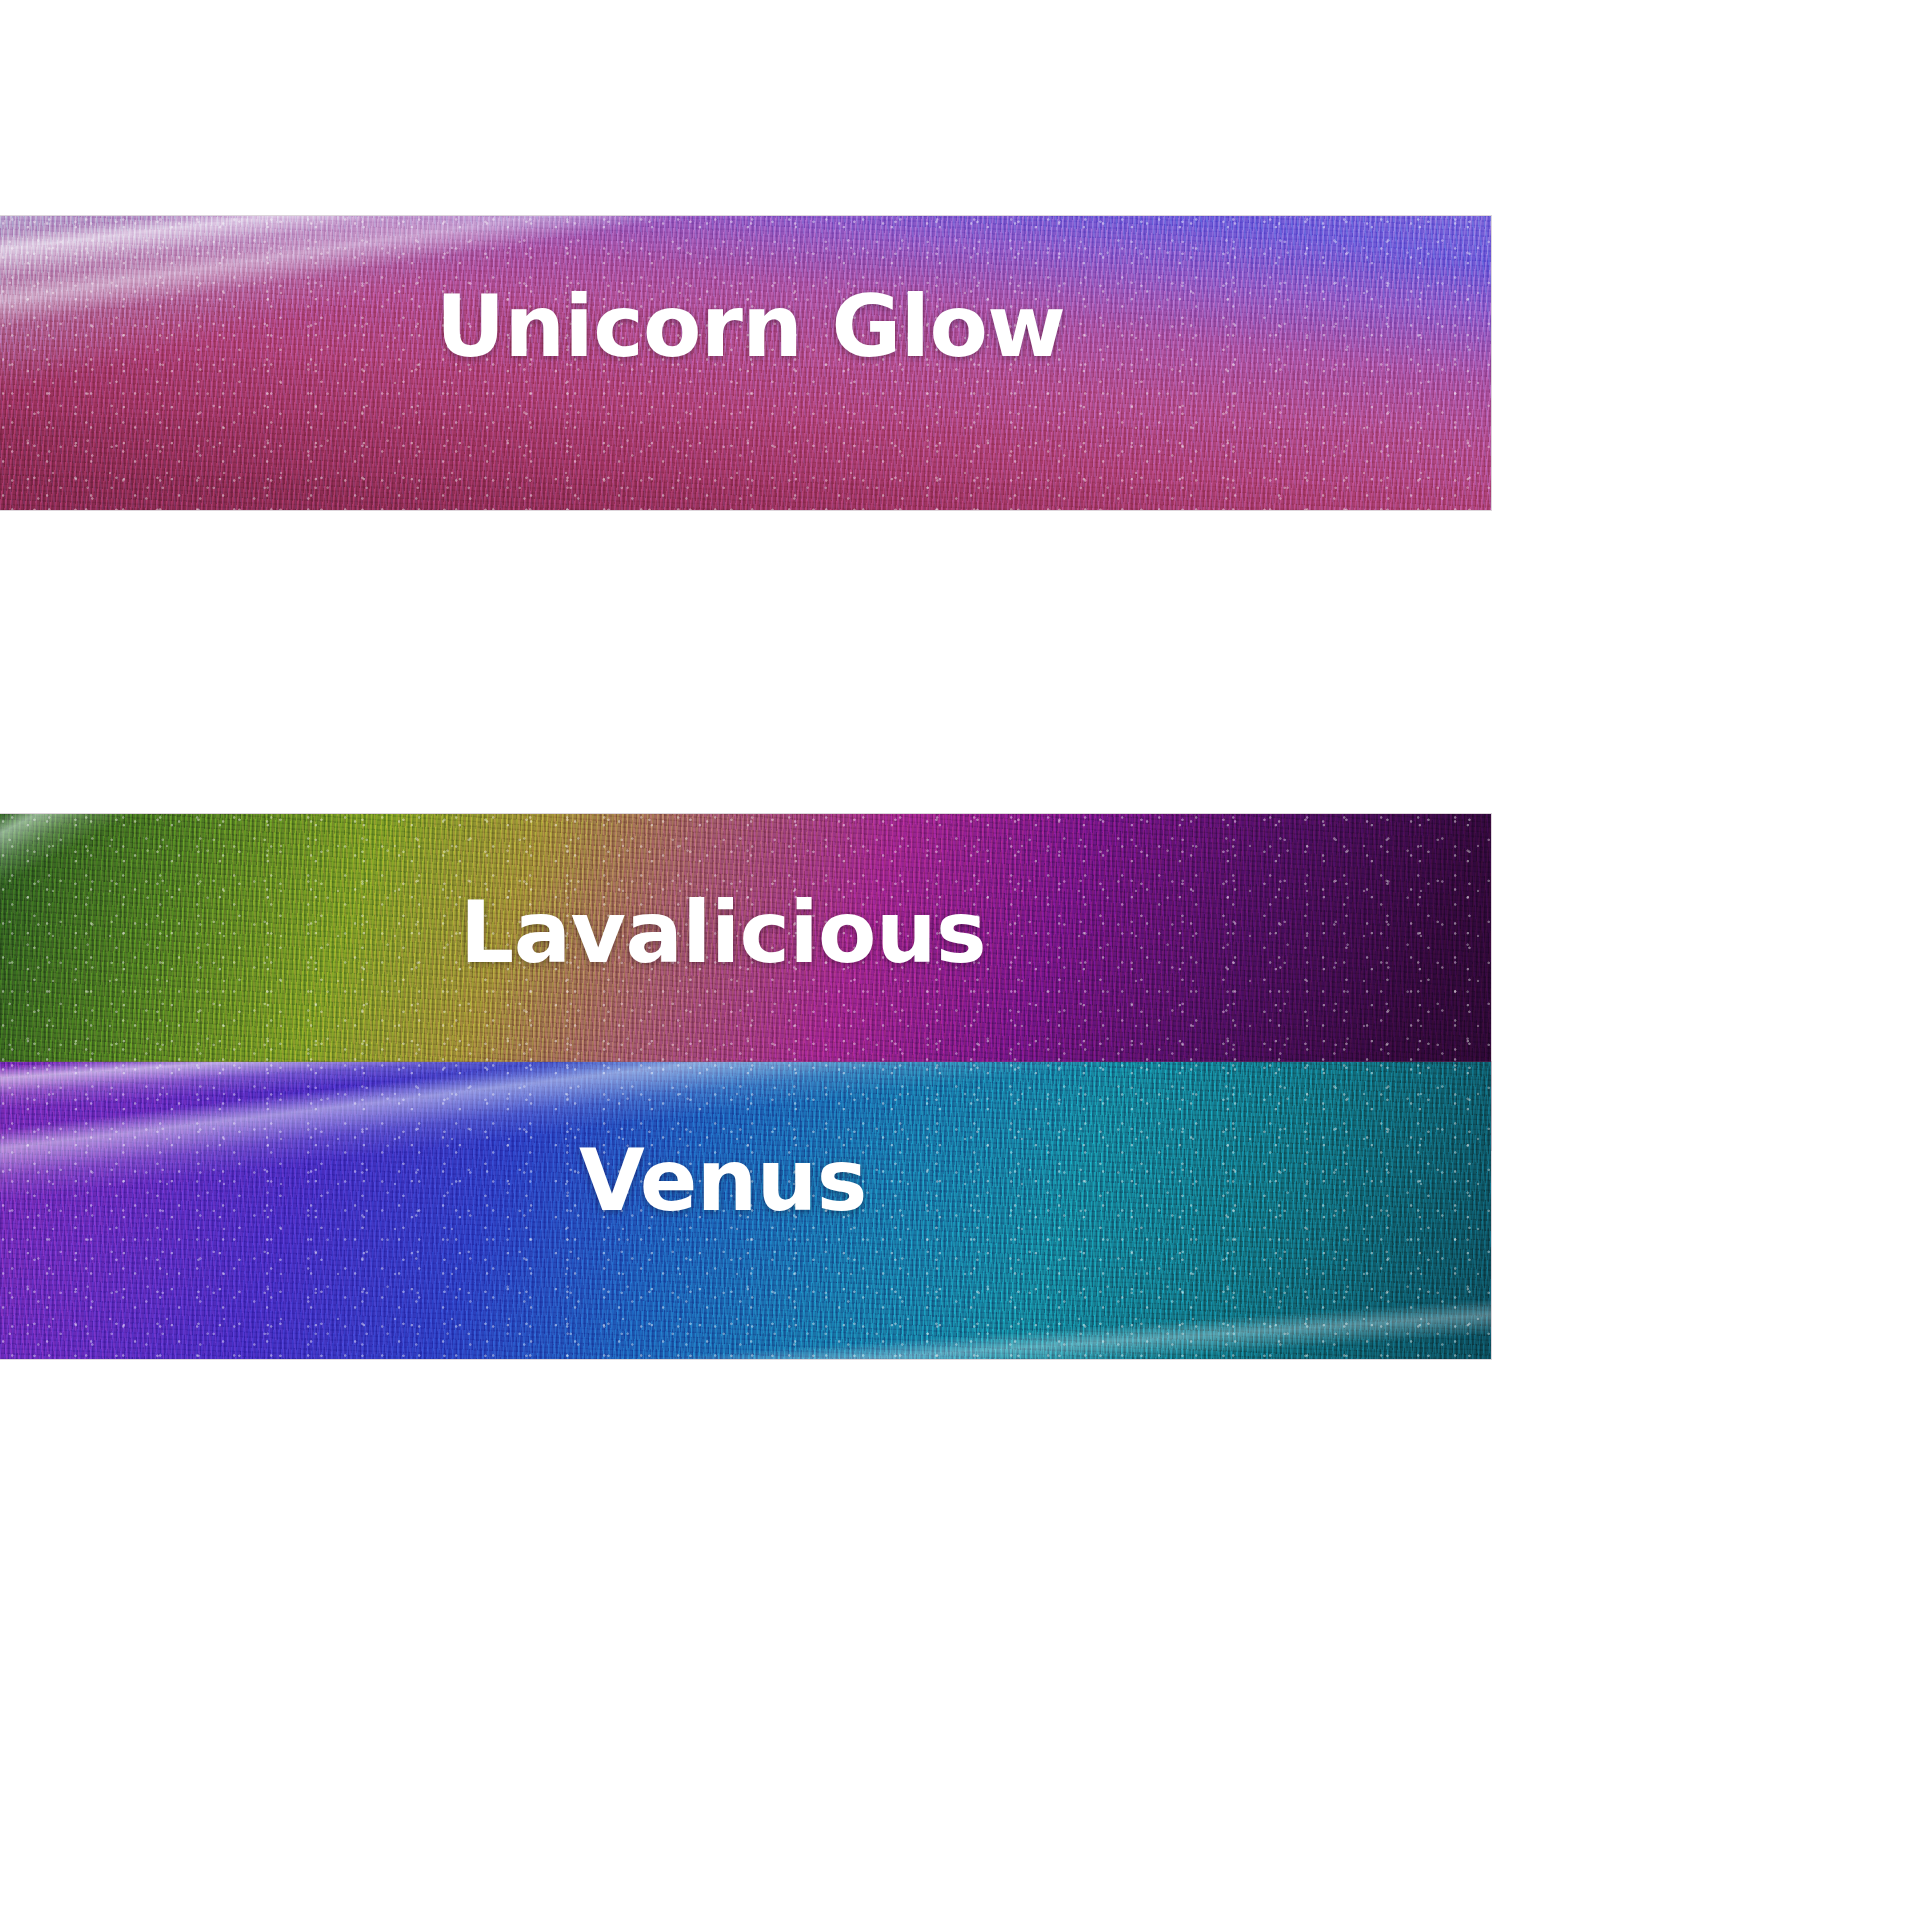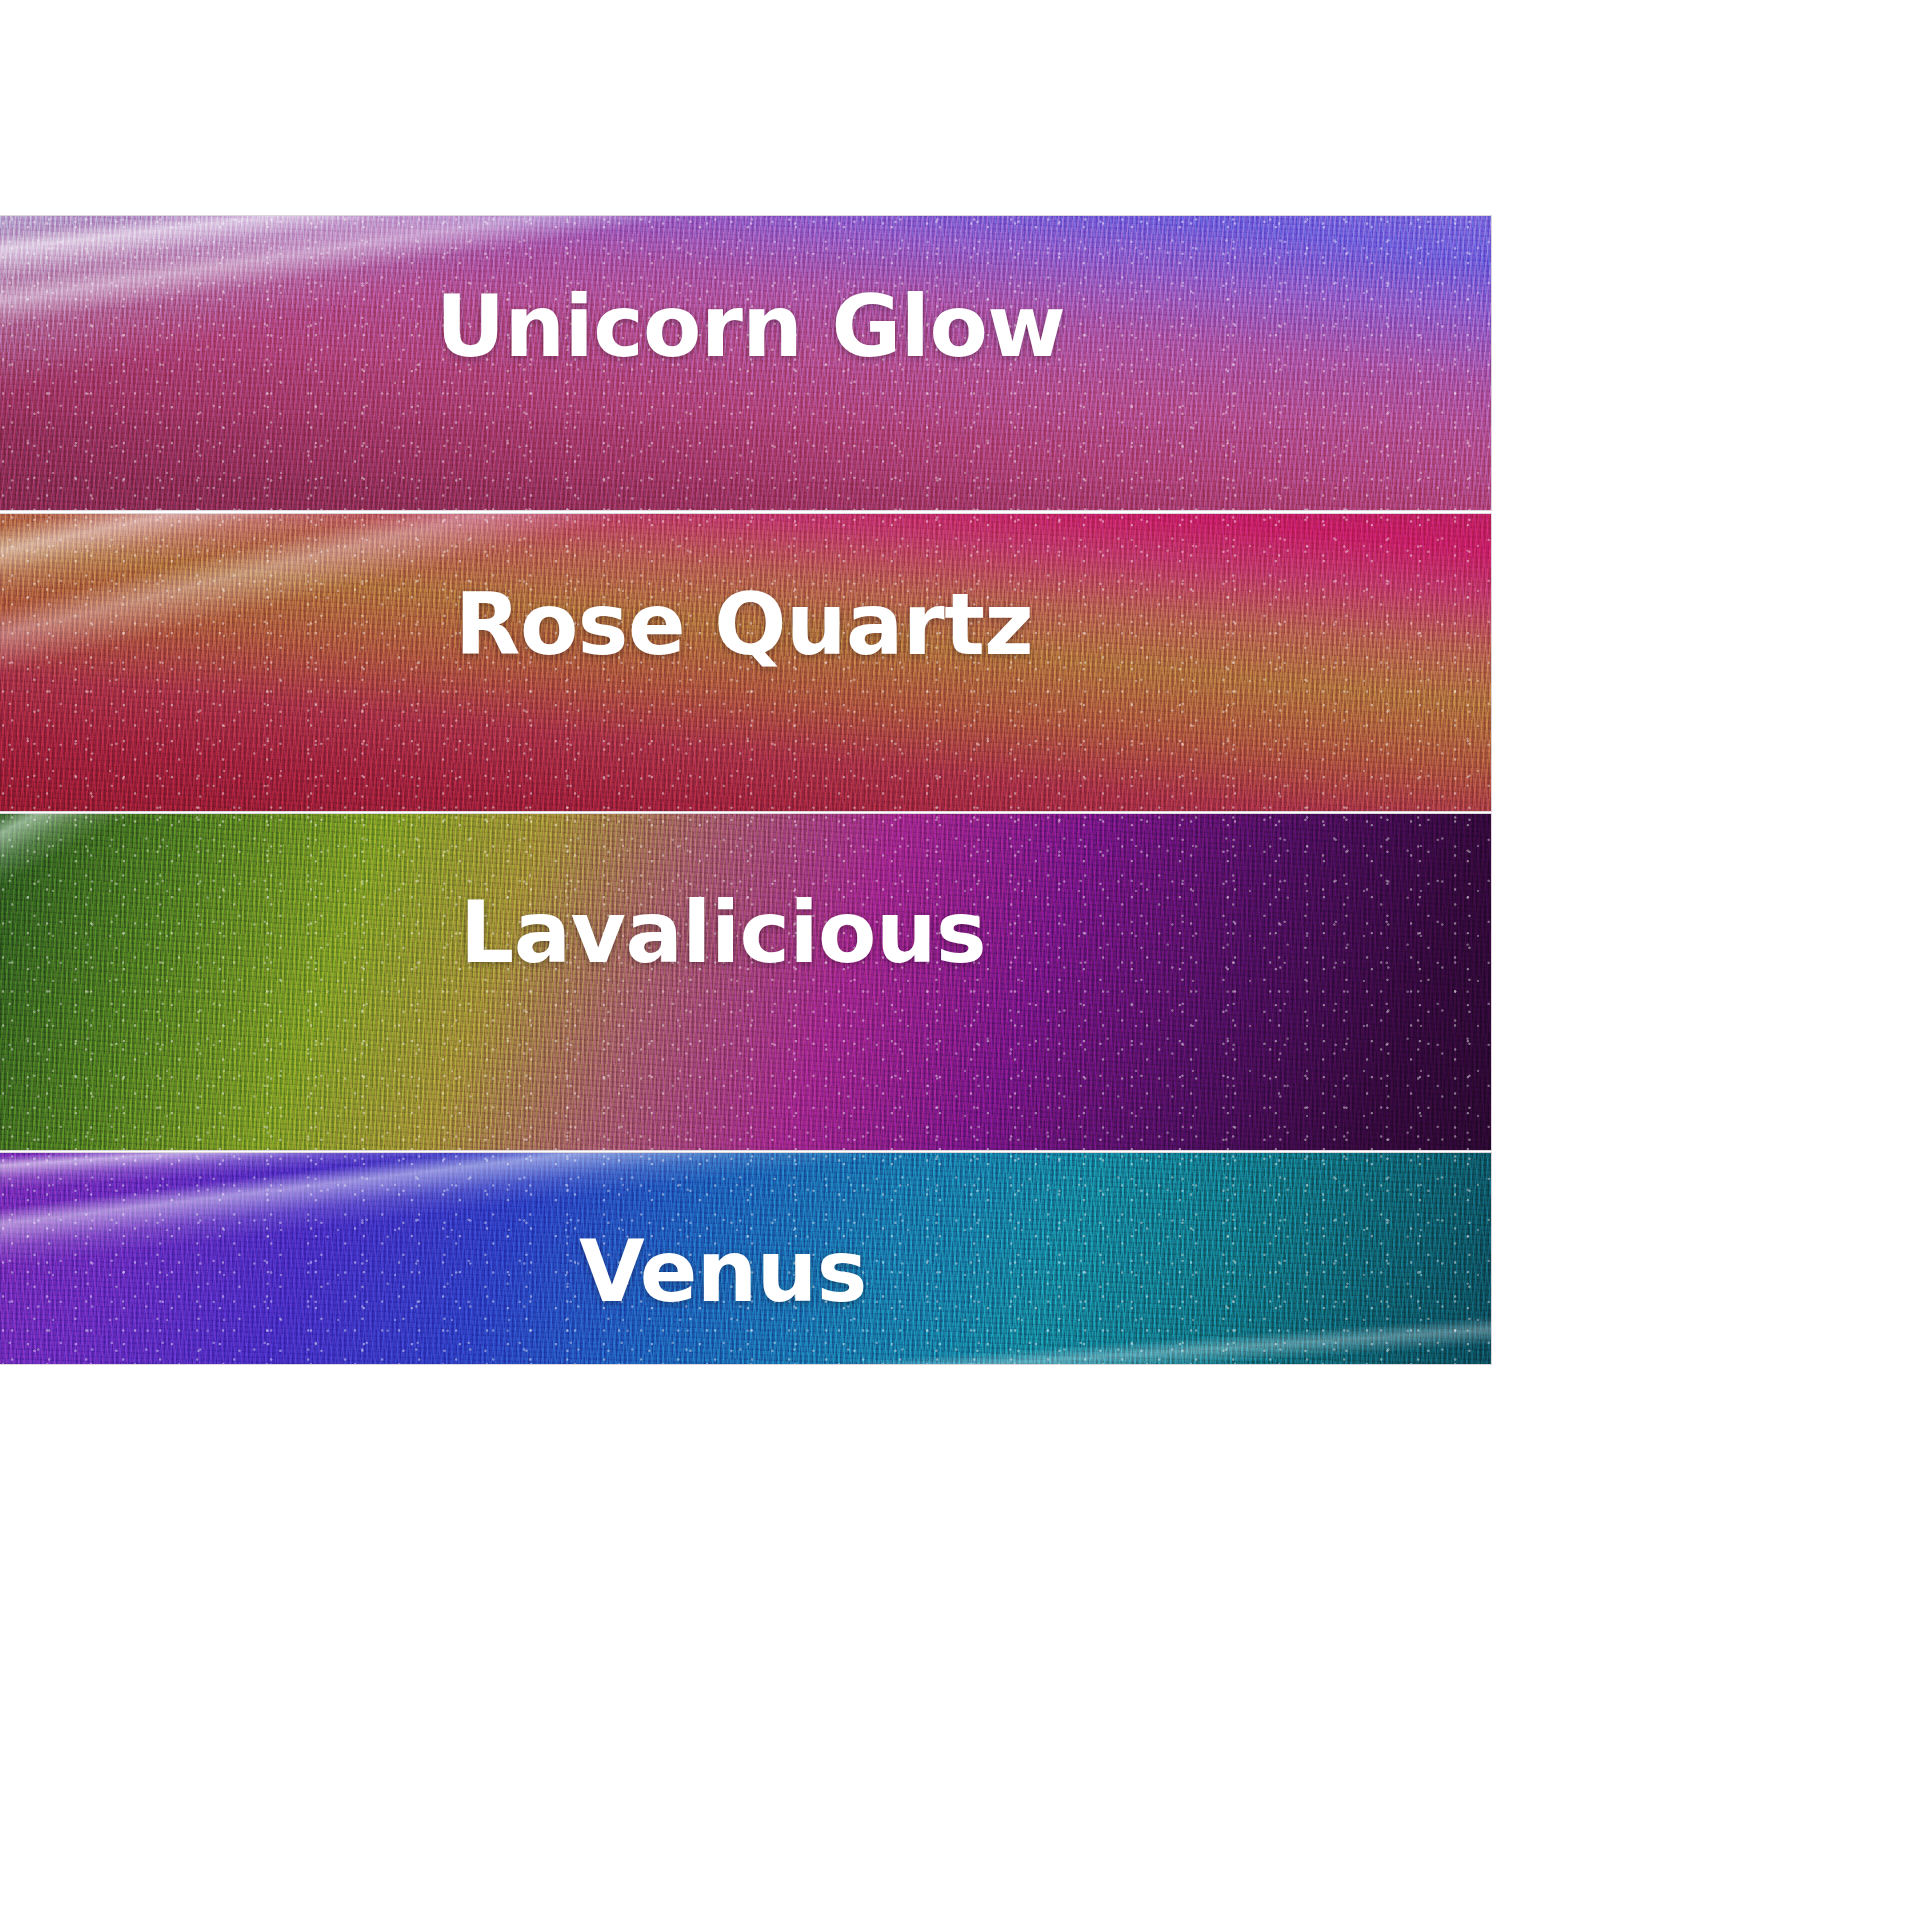--- a/index.html
+++ b/index.html
@@ -96,48 +96,20 @@
             repeating-linear-gradient(91deg, rgba(0,0,0,0.16) 0px, rgba(0,0,0,0.16) 1px, rgba(0,0,0,0) 2px, rgba(0,0,0,0) 4px),
             repeating-linear-gradient(2deg, rgba(0,0,0,0.12) 0px, rgba(0,0,0,0.12) 1px, rgba(0,0,0,0) 2px, rgba(0,0,0,0) 5px);
             mix-blend-mode:overlay; opacity:0.95;"></div>
     <div class="tex speck"></div>
     <div class="tex streak" style="background-image:
             linear-gradient(173deg, rgba(0,0,0,0) 4%, rgba(235,230,245,0.82) 7%, rgba(235,230,245,0.30) 11%, rgba(0,0,0,0) 14%),
             linear-gradient(171deg, rgba(0,0,0,0) 12%, rgba(225,235,250,0.55) 16%, rgba(0,0,0,0) 21%);"></div>
     <div class="label" style="left:436px; top:61px; font-size:85px;">Unicorn Glow</div>
   </div>
 
-  <div class="swatch" style="top:298px; height:297px;
-              background:
-                linear-gradient(186deg,
-                  #b81f63 0%,
-                  #bf1d66 8%,
-                  #b8366a 18%,
-                  #b05a52 30%,
-                  #a86a3e 42%,
-                  #a5513f 56%,
-                  #9e2f47 70%,
-                  #96203d 84%,
-                  #8e1a33 100%),
-                radial-gradient(ellipse 62% 52% at 38% 52%, rgba(226,198,48,0.62) 0%, rgba(226,198,48,0) 66%),
-                radial-gradient(ellipse 52% 45% at 78% 40%, rgba(216,190,60,0.48) 0%, rgba(216,190,60,0) 66%),
-                radial-gradient(ellipse 55% 48% at 12% 70%, rgba(200,170,50,0.35) 0%, rgba(200,170,50,0) 68%),
-                radial-gradient(ellipse 70% 45% at 52% 96%, rgba(140,16,40,0.55) 0%, rgba(140,16,40,0) 70%);">
-    <div class="tex" style="background-image:
-            repeating-linear-gradient(96deg, rgba(255,240,160,0.34) 0px, rgba(255,240,160,0.34) 1px, rgba(255,255,255,0) 2px, rgba(255,255,255,0) 5px),
-            repeating-linear-gradient(85deg, rgba(255,255,255,0.24) 0px, rgba(255,255,255,0.24) 1px, rgba(0,0,0,0) 2px, rgba(0,0,0,0) 6px),
-            repeating-linear-gradient(90deg, rgba(0,0,0,0.18) 0px, rgba(0,0,0,0.18) 1px, rgba(0,0,0,0) 2px, rgba(0,0,0,0) 4px),
-            repeating-linear-gradient(3deg, rgba(0,0,0,0.13) 0px, rgba(0,0,0,0.13) 1px, rgba(0,0,0,0) 2px, rgba(0,0,0,0) 5px);
-            mix-blend-mode:overlay; opacity:0.95;"></div>
-    <div class="tex speck"></div>
-    <div class="tex streak" style="background-image:
-            linear-gradient(168deg, rgba(0,0,0,0) 2%, rgba(240,226,235,0.70) 6%, rgba(240,226,235,0.20) 10%, rgba(0,0,0,0) 14%),
-            linear-gradient(166deg, rgba(0,0,0,0) 14%, rgba(232,222,235,0.45) 18%, rgba(0,0,0,0) 24%);"></div>
-    <div class="label" style="left:455px; top:61px; font-size:85px;">Rose Quartz</div>
-  </div>
 
   <div class="swatch" style="top:598px; height:336px;
               background:
                 linear-gradient(110deg,
                   #2c5a22 0%,
                   #4e7a24 12%,
                   #7d9a28 24%,
                   #9e8c3a 34%,
                   #a05a6e 44%,
                   #9c2690 56%,
@@ -155,21 +127,21 @@
             repeating-linear-gradient(90deg, rgba(0,0,0,0.22) 0px, rgba(0,0,0,0.22) 1px, rgba(0,0,0,0) 2px, rgba(0,0,0,0) 4px),
             repeating-linear-gradient(4deg, rgba(0,0,0,0.16) 0px, rgba(0,0,0,0.16) 1px, rgba(0,0,0,0) 2px, rgba(0,0,0,0) 5px);
             mix-blend-mode:overlay; opacity:0.95;"></div>
     <div class="tex speck"></div>
     <div class="tex streak" style="background-image:
             linear-gradient(152deg, rgba(0,0,0,0) 0%, rgba(205,230,218,0.80) 3%, rgba(205,230,218,0.28) 7%, rgba(0,0,0,0) 11%);
             background-size: 40% 100%; background-repeat:no-repeat;"></div>
     <div class="label" style="left:460px; top:69px; font-size:85px;">Lavalicious</div>
   </div>
 
-  <div class="swatch" style="top:937px; height:211px;
+  <div class="swatch" style="top:846px; height:297px;
               background:
                 linear-gradient(112deg,
                   #7a2ab0 0%,
                   #6a2ab8 10%,
                   #4a2cbe 22%,
                   #2f3cbe 34%,
                   #1f5cb4 46%,
                   #1a73a6 58%,
                   #177f96 70%,
                   #13707e 82%,

